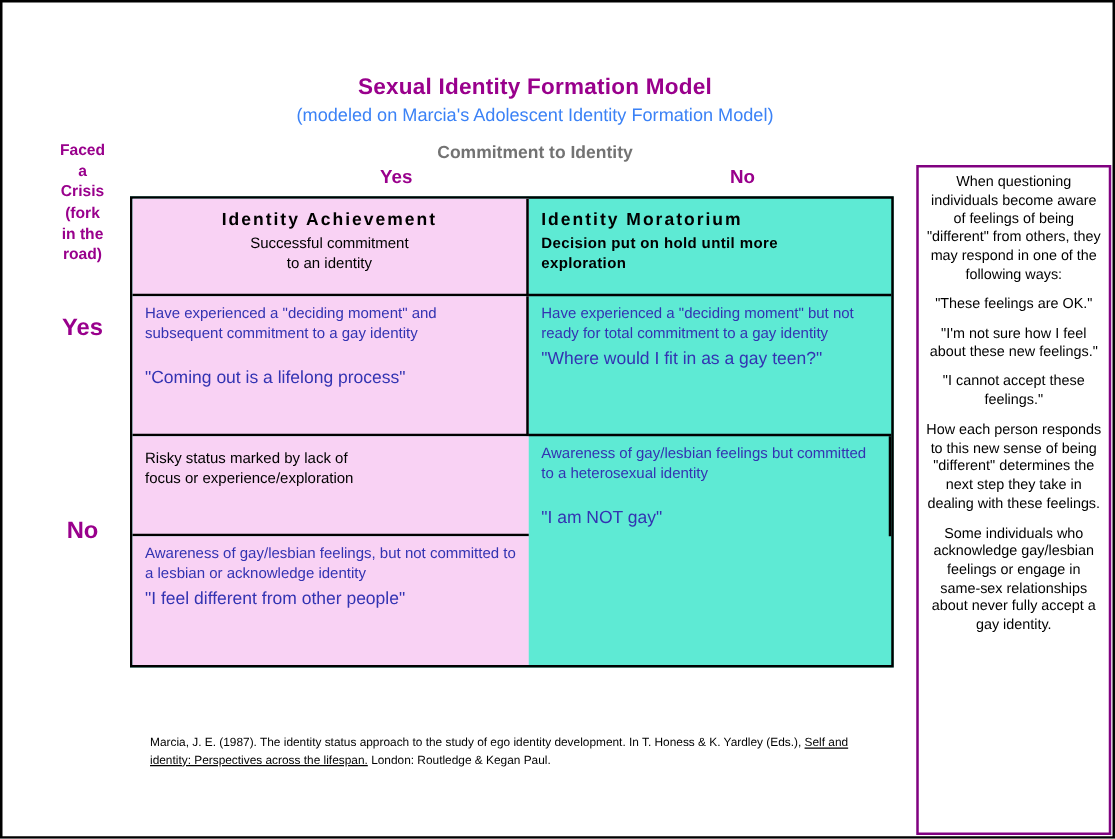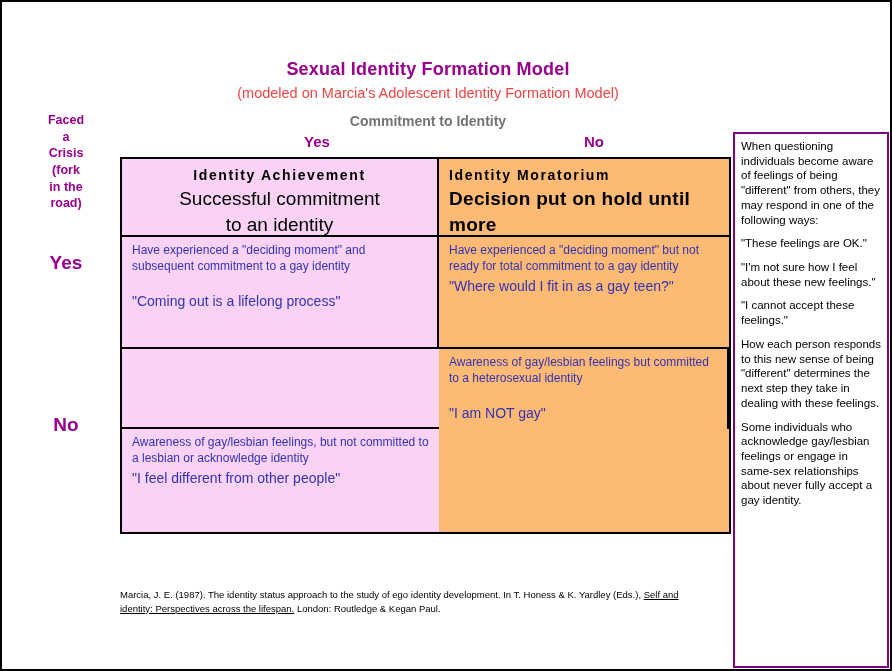--- a/index.html
+++ b/index.html
@@ -7,67 +7,67 @@
     position:relative; width:892px; height:671px; box-sizing:border-box;
     background:#ffffff; border:2px solid #000;
     font-family:"Liberation Sans", sans-serif; color:#000; overflow:hidden;
   }
   .page-title {
     position:absolute; top:57px; left:120px; width:612px; text-align:center;
     font-size:18px; font-weight:bold; color:#99008C; letter-spacing:0.2px;
   }
   .page-subtitle {
     position:absolute; top:83px; left:120px; width:612px; text-align:center;
-    font-size:14.5px; color:#ef4444;
+    font-size:14.5px; color:#3b82f6;
   }
   .commit-label {
     position:absolute; top:111px; left:120px; width:612px; text-align:center;
     font-size:14px; font-weight:bold; color:#737373;
   }
   .col-yes { position:absolute; top:131px; left:160px; width:310px; text-align:center;
     font-size:15px; font-weight:bold; color:#99008C; }
   .col-no  { position:absolute; top:131px; left:437px; width:310px; text-align:center;
     font-size:15px; font-weight:bold; color:#99008C; }
   .crisis-label {
     position:absolute; top:110px; left:18px; width:92px; text-align:center;
     font-size:12.5px; font-weight:bold; color:#99008C;
     white-space:pre-line; line-height:1.33;
   }
   .row-yes { position:absolute; top:250px; left:18px; width:92px; text-align:center;
     font-size:19px; font-weight:bold; color:#99008C; }
   .row-no  { position:absolute; top:412px; left:18px; width:92px; text-align:center;
     font-size:19px; font-weight:bold; color:#99008C; }
 
   .matrix {
-    position:absolute; left:118px; top:155px;
+    position:absolute; left:102px; top:155px;
     display:grid; grid-template-columns:317px 290px;
     grid-template-rows:78px 112px 80px 103px;
-    border:2px solid #000; background:#fdba74;
+    border:2px solid #000; background:#5eead4;
   }
   .cell {
     box-sizing:border-box; border-right:2px solid #000; border-bottom:2px solid #000;
     padding:6px 10px; overflow:hidden;
   }
   .cell.last-col { border-right:none; }
   .cell.last-row { border-bottom:none; }
   .pink { background:#F9D2F4; }
   .centered { text-align:center; }
   .cell-title { font-size:14px; font-weight:bold; letter-spacing:1.6px; color:#000; margin-top:2px; }
-  .cell-sub { font-size:19px; color:#000; white-space:pre-line; margin-top:3px; line-height:1.35; }
+  .cell-sub { font-size:12px; color:#000; white-space:pre-line; margin-top:3px; line-height:1.35; }
   .cell-sub.bold { font-weight:bold; letter-spacing:0.3px; }
   .desc-text { font-size:12px; color:#3333B2; line-height:1.32; }
   .quote { font-size:14px; color:#3333B2; margin-top:18px; }
   .quote.tight { margin-top:3px; }
 
   .sidebar {
     position:absolute; left:731px; top:130px; width:156px; height:536px;
     box-sizing:border-box; border:2px solid #800080; background:#fff;
     padding:5px 6px; font-size:11.5px; line-height:1.28; color:#000;
   }
-  .sidebar p { margin:0 0 9px 0; }
+  .sidebar p { margin:0 0 9px 0;text-align:center; }
 
   .citation {
     position:absolute; left:118px; top:586px; width:572px;
     font-size:9.5px; line-height:1.45; color:#000;
   }
   .citation .book { text-decoration:underline; }
 </style>
 </head>
 <body>
 
@@ -105,20 +105,22 @@
     <div class="cell pink">
       <div class="desc-text">Have experienced a "deciding moment" and subsequent commitment to a gay identity</div>
       <div class="quote">"Coming out is a lifelong process"</div>
     </div>
     <div class="cell last-col">
       <div class="desc-text">Have experienced a "deciding moment" but not ready for total commitment to a gay identity</div>
       <div class="quote tight">"Where would I fit in as a gay teen?"</div>
     </div>
 
     <div class="cell pink last-col">
+      <div class="cell-sub">Risky status marked by lack of
+focus or experience/exploration</div>
     </div>
 
     <div class="cell last-row">
       <div class="desc-text">Awareness of gay/lesbian feelings but committed to a heterosexual identity</div>
       <div class="quote">"I am NOT gay"</div>
     </div>
     <div class="cell pink last-col last-row">
       <div class="desc-text">Awareness of gay/lesbian feelings, but not committed to a lesbian or acknowledge identity</div>
       <div class="quote tight">"I feel different from other people"</div>
     </div>

